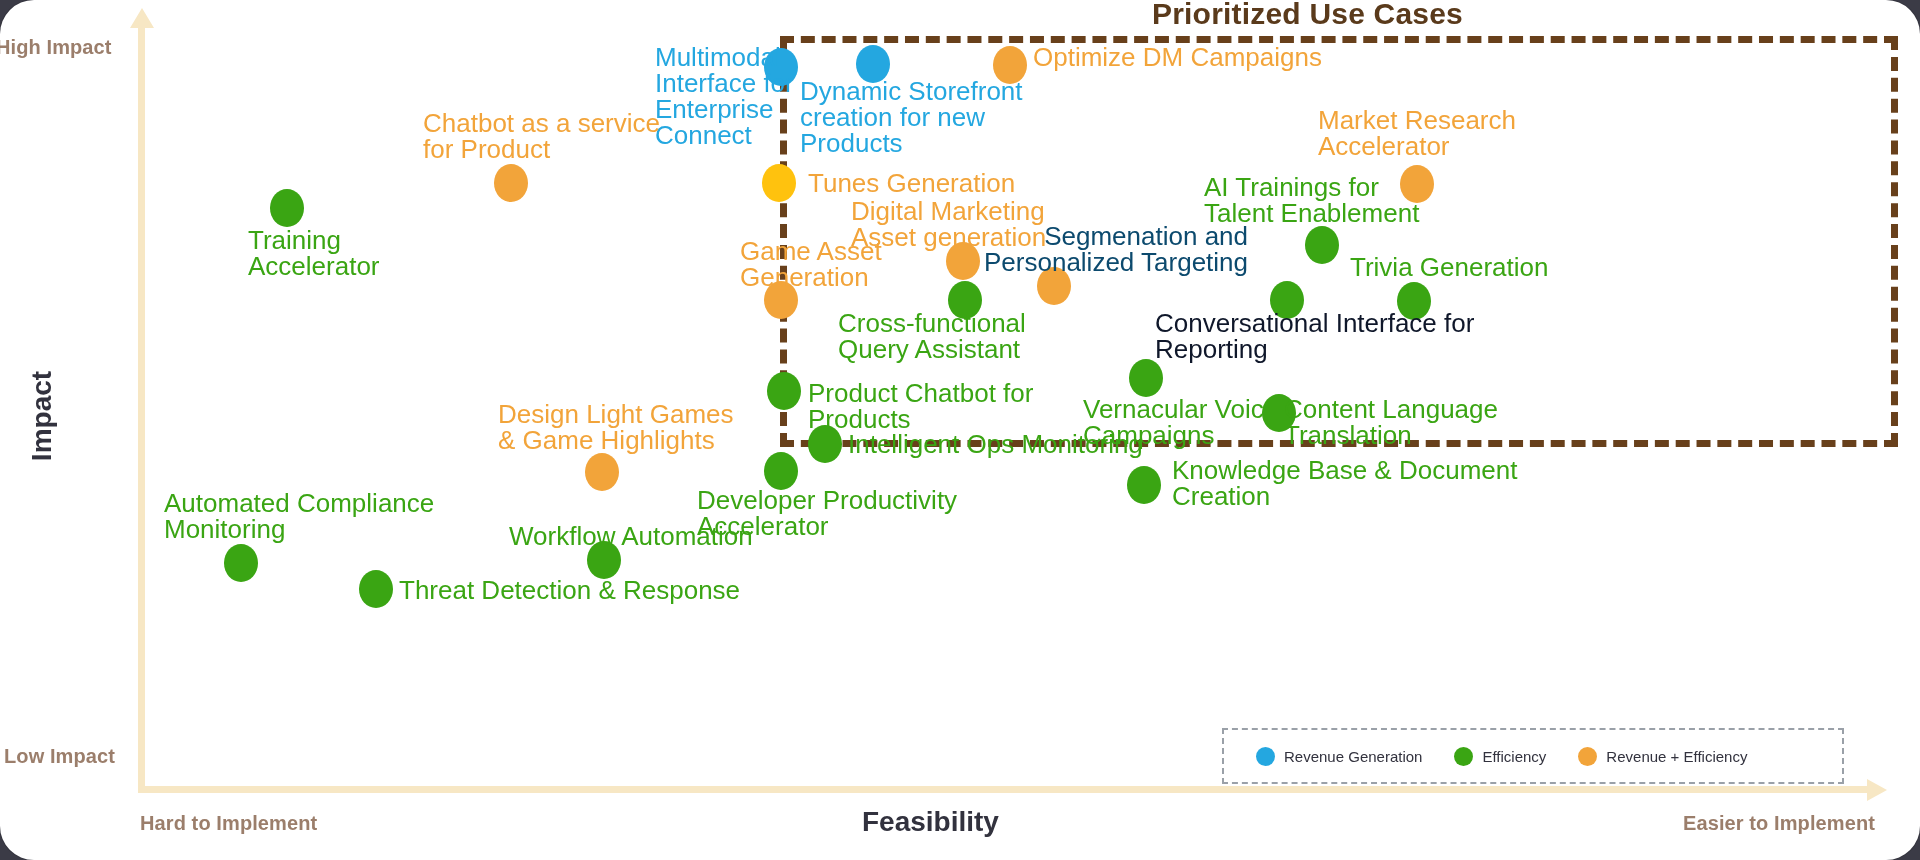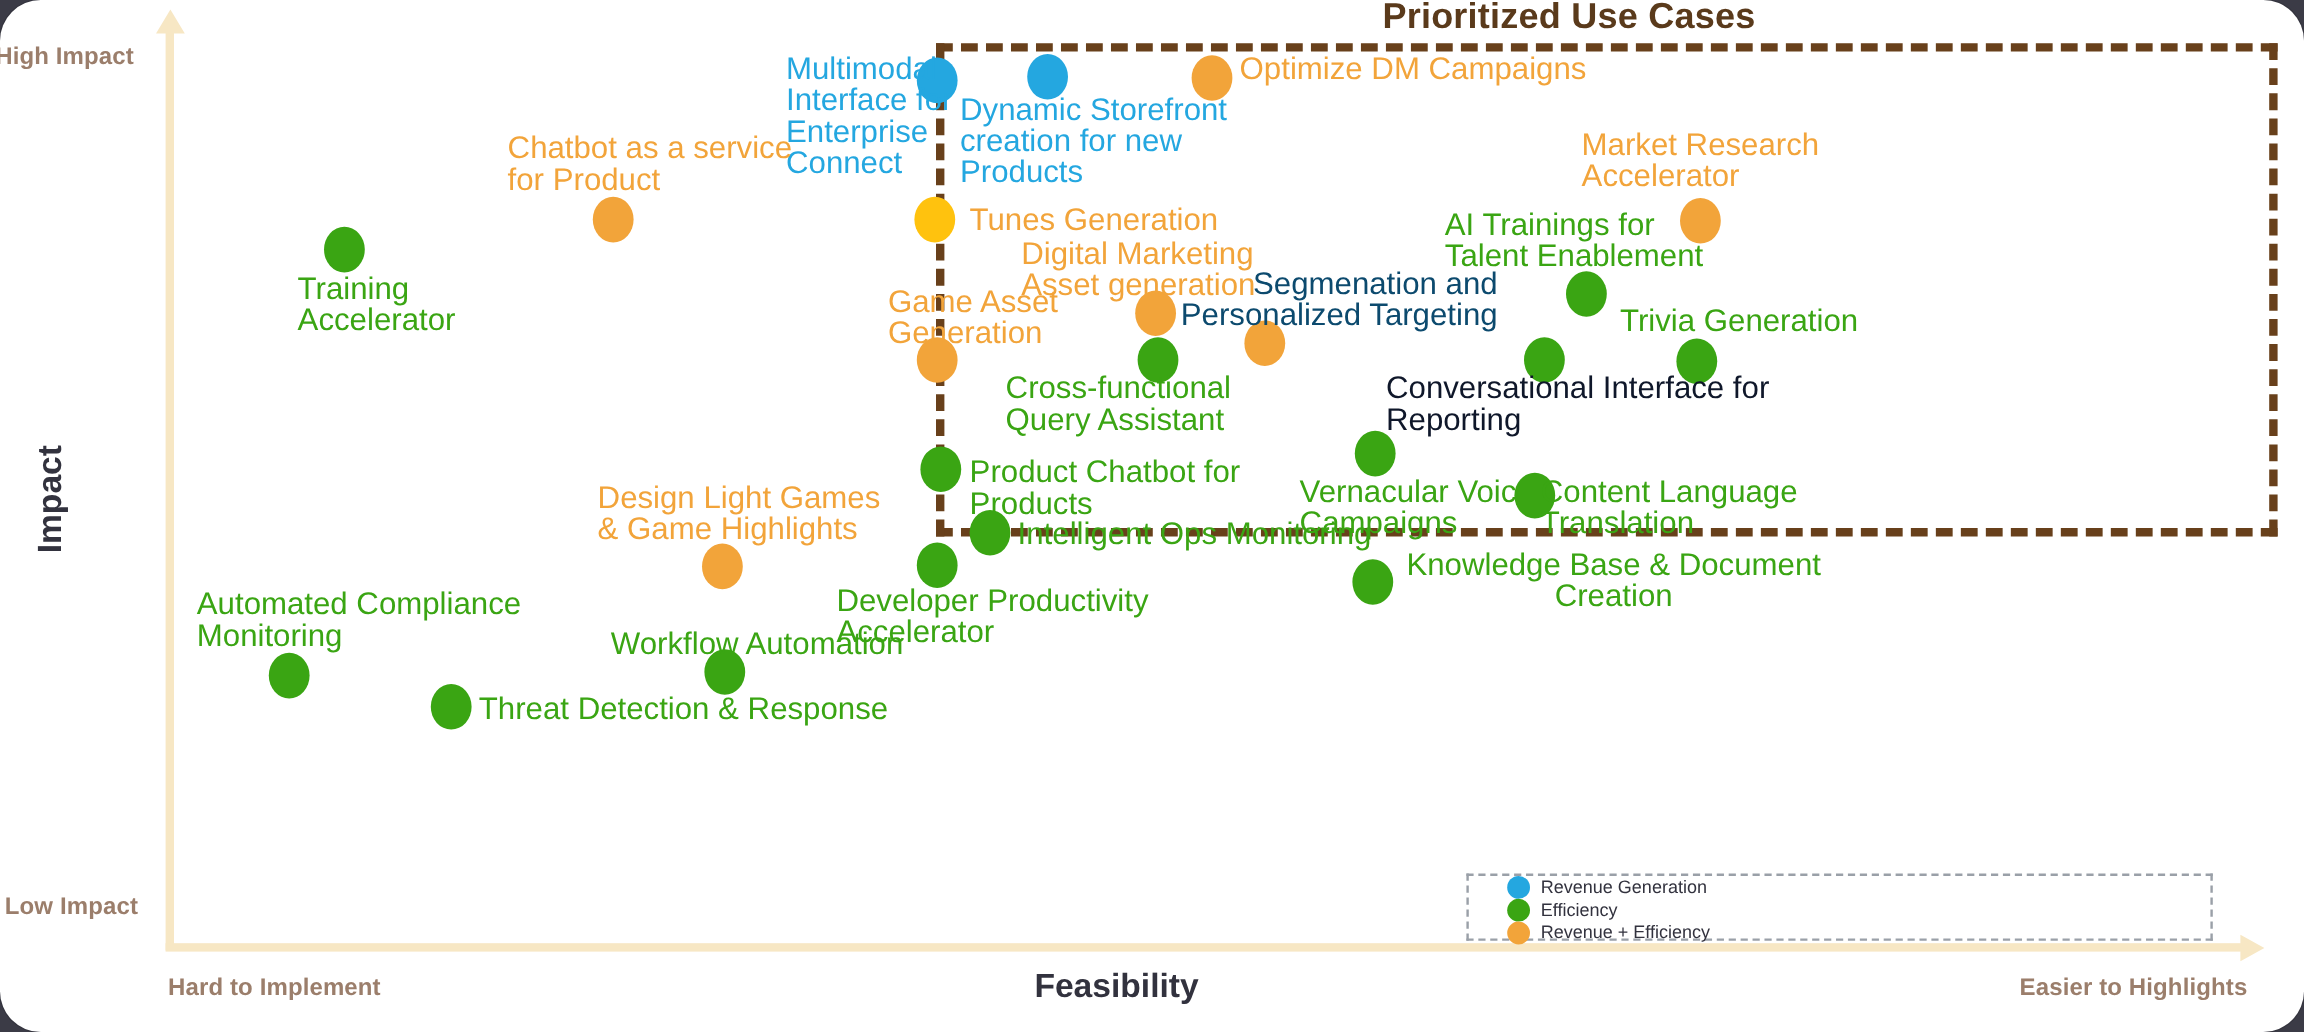--- a/index.html
+++ b/index.html
@@ -104,22 +104,21 @@
   }
 
   
   #legend {
     position: absolute;
     left: 1222px; top: 728px;
     width: 622px; height: 56px;
     border: 2px dashed #9aa0a8;
     background: #ffffff;
     display: flex;
-    align-items: flex-start;
-    flex-direction: column;
+    align-items: center;
   }
   .legend-item {
     display: flex;
     align-items: center;
     gap: 9px;
     margin-left: 32px;
   }
   .legend-dot { width: 19px; height: 19px; border-radius: 50%; flex: none; }
   .legend-text {
     font-size: 15px;
@@ -136,21 +135,21 @@
   <div id="plot">
 
     <div class="axis-line" id="y-axis"></div>
     <div class="axis-line" id="x-axis"></div>
     <div class="arrow-up"></div>
     <div class="arrow-right"></div>
 
     <div class="axis-end-label" id="label-high-impact">High Impact</div>
     <div class="axis-end-label" id="label-low-impact">Low Impact</div>
     <div class="axis-end-label" id="label-hard">Hard to Implement</div>
-    <div class="axis-end-label" id="label-easier">Easier to Highlights</div>
+    <div class="axis-end-label" id="label-easier">Easier to Implement</div>
 
     <div class="axis-title" id="axis-title-impact">Impact</div>
     <div class="axis-title" id="axis-title-feasibility">Feasibility</div>
 
     <div id="priority-box"></div>
     <div id="priority-title">Prioritized Use Cases</div>
 
     <div id="points-layer">
         <div class="marker" style="left: 781px; top: 67px; width: 34px; height: 38px; background: rgb(36, 167, 224);"></div>
         <div class="pt-label" style="left: 655px; top: 44px; color: rgb(36, 167, 224); text-align: left;">Multimodal
@@ -199,21 +198,21 @@
 Translation</div>
         <div class="marker" style="left: 825px; top: 444px; width: 34px; height: 38px; background: rgb(58, 165, 19);"></div>
         <div class="pt-label" style="left: 848px; top: 431px; color: rgb(58, 165, 19); text-align: left;">Intelligent Ops Monitoring</div>
         <div class="marker" style="left: 602px; top: 472px; width: 34px; height: 38px; background: rgb(242, 164, 58);"></div>
         <div class="pt-label" style="left: 498px; top: 401px; color: rgb(242, 164, 58); text-align: left;">Design Light Games
 &amp; Game Highlights</div>
         <div class="marker" style="left: 781px; top: 471px; width: 34px; height: 38px; background: rgb(58, 165, 19);"></div>
         <div class="pt-label" style="left: 697px; top: 487px; color: rgb(58, 165, 19); text-align: left;">Developer Productivity
 Accelerator</div>
         <div class="marker" style="left: 1144px; top: 485px; width: 34px; height: 38px; background: rgb(58, 165, 19);"></div>
-        <div class="pt-label" style="left: 1172px; top: 457px; color: rgb(58, 165, 19); text-align: center;">Knowledge Base &amp; Document
+        <div class="pt-label" style="left: 1172px; top: 457px; color: rgb(58, 165, 19); text-align: left;">Knowledge Base &amp; Document
 Creation</div>
         <div class="marker" style="left: 604px; top: 560px; width: 34px; height: 38px; background: rgb(58, 165, 19);"></div>
         <div class="pt-label" style="left: 509px; top: 523px; color: rgb(58, 165, 19); text-align: left;">Workflow Automation</div>
         <div class="marker" style="left: 241px; top: 563px; width: 34px; height: 38px; background: rgb(58, 165, 19);"></div>
         <div class="pt-label" style="left: 164px; top: 490px; color: rgb(58, 165, 19); text-align: left;">Automated Compliance
 Monitoring</div>
         <div class="marker" style="left: 376px; top: 589px; width: 34px; height: 38px; background: rgb(58, 165, 19);"></div>
         <div class="pt-label" style="left: 399px; top: 577px; color: rgb(58, 165, 19); text-align: right;">Threat Detection &amp; Response</div>
         <div class="marker" style="left: 287px; top: 208px; width: 34px; height: 38px; background: rgb(58, 165, 19);"></div>
         <div class="pt-label" style="left: 248px; top: 227px; color: rgb(58, 165, 19); text-align: left;">Training

